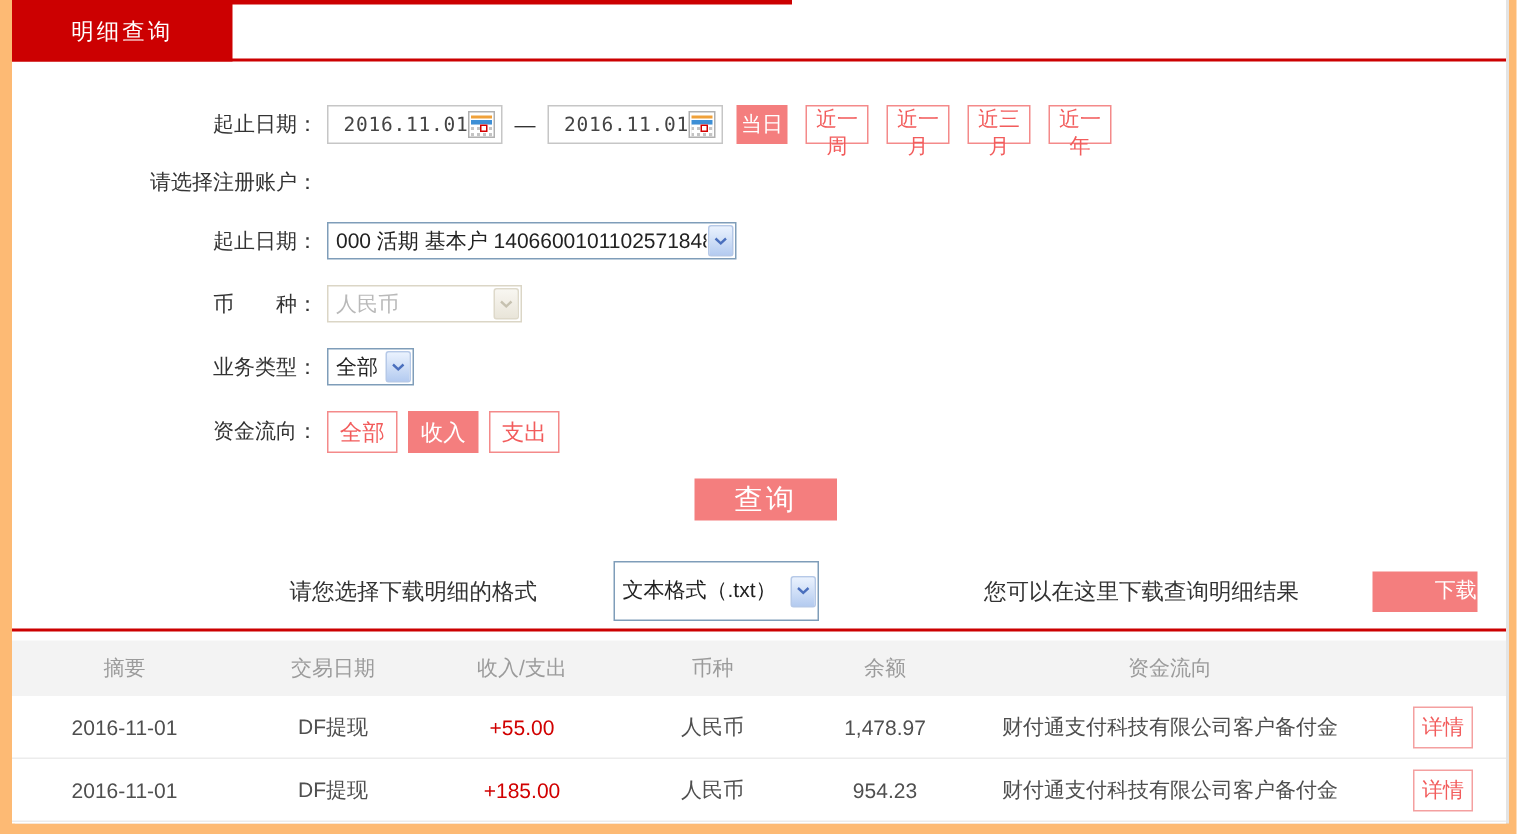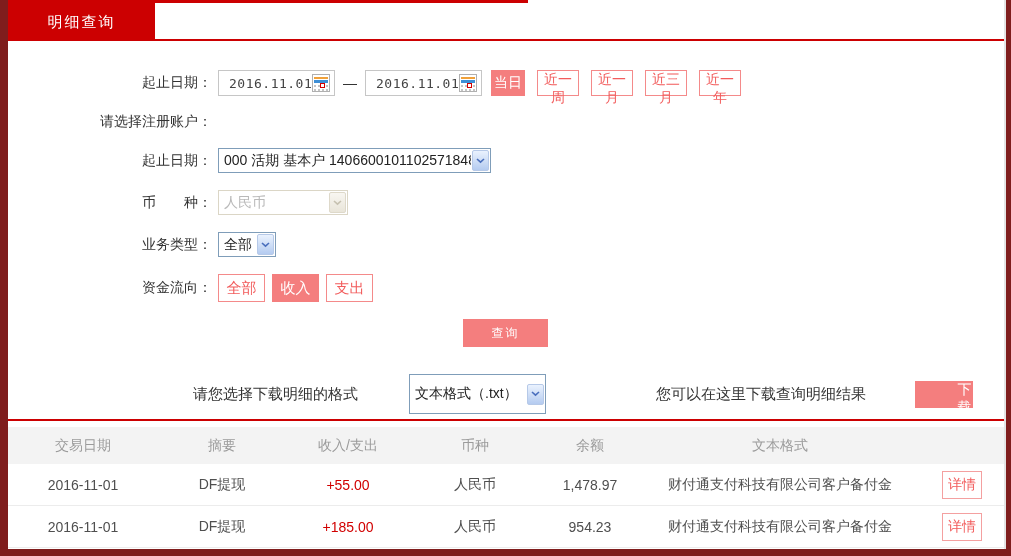--- a/index.html
+++ b/index.html
@@ -1,17 +1,17 @@
 <!DOCTYPE html>
 <html><head>
 <meta charset="utf-8">
 <style>
   * { margin:0; padding:0; box-sizing:border-box; }
   body { width:1011px; height:556px; font-family:"Liberation Sans","DejaVu Sans",sans-serif; }
-  .page { position:relative; width:1011px; height:556px; background:#7f1d1d; overflow:hidden; }
+  .page { position:relative; width:1011px; height:556px; background:#fdba74; overflow:hidden; }
   .panel { position:absolute; left:8px; top:0; width:996px; height:549px; background:#fff; box-shadow:2px 0 0 #e4e4e4; overflow:hidden; }
   .top-line { position:absolute; top:0; left:0; width:520px; height:3px; background:#cc0001; }
   .tab-bar { height:41px; border-bottom:2px solid #cc0001; }
   .tab { width:147px; height:41px; background:#cc0001; color:#fff; font-size:15px; text-align:center; line-height:44px; letter-spacing:2px; cursor:pointer; }
 
   .form { padding-top:29px; }
   .frow { display:flex; align-items:center; margin-bottom:17px; }
   .flabel { width:204px; flex:none; text-align:right; font-size:14px; color:#333;padding-left:26px; }
   .rcontent { display:flex; align-items:center; margin-left:6px; }
 
@@ -40,27 +40,27 @@
   .xp-select .arrow { flex:none; width:17px; height:21px; margin:1px; display:flex; align-items:center; justify-content:center;
     background:linear-gradient(#eaf2fe 0%,#cdddf6 55%,#b4cbf0 100%); border:1px solid #b6c9e8; border-radius:2px; }
   .xp-select.disabled { border-color:#dbd6c6; cursor:default; }
   .xp-select.disabled .val { color:#b9b9b9; }
   .xp-select.disabled .arrow { background:linear-gradient(#f8f6f1,#e9e5d9); border-color:#ded9ca; }
 
   .flow-btn { height:28px; width:47px; font-size:15px; }
   .flow-btn.outline { background:#fff; color:#f25c5c; border:1px solid #f48a8a; margin-right:7px; }
   .flow-btn.filled { background:#f47e7e; color:#fff; border:none; margin-right:7px; }
 
-  .query-btn { width:85px; height:28px; background:#f47e7e; color:#fff; border:none; font-size:12px; letter-spacing:2px;font-family:Liberation Mono, monospace; }
+  .query-btn { width:95px; height:28px; background:#f47e7e; color:#fff; border:none; font-size:19px; letter-spacing:2px;font-family:Liberation Mono, monospace; }
 
   .download-row { display:flex; align-items:center; margin:27px 0 0 185px;gap:47px; }
   .dl-label { font-size:15px; color:#333; }
   .dl-select { width:137px; margin-left:4px; height:40px;justify-content:space-between; }
   .dl-hint { font-size:15px; color:#333; margin-left:63px; }
-  .dl-btn { width:58px; height:27px; background:#f47e7e; color:#fff; border:none; font-size:14px; margin-left:2px;padding-left:41px; }
+  .dl-btn { width:70px; height:27px; background:#f47e7e; color:#fff; border:none; font-size:14px; margin-left:2px;padding-left:41px; }
 
   .red-divider { height:2px; background:#cc0001; margin-top:5px; }
 
   .grid { display:grid; grid-template-columns:150px 128px 124px 130px 100px 280px 1fr; align-items:center; }
   .grid > div { text-align:center; }
   .thead { height:37px; margin-top:6px; background:#f3f3f3; color:#9b9b9b; font-size:14px; }
   .trow { height:42px; background:#fff; border-bottom:1px solid #ececec; font-size:14px; color:#4f4f4f; }
   .amount { color:#d10000; }
   .detail-btn { width:40px; height:28px; background:#fff; border:1px solid #f4a0a0; color:#f25c5c; font-size:14px; justify-self:center; }
 </style>
@@ -165,26 +165,26 @@
             </svg>
         </span>
       </div>
       <span class="dl-hint">您可以在这里下载查询明细结果</span>
       <button class="dl-btn">下载</button>
     </div>
 
     <div class="red-divider"></div>
 
     <div class="grid thead">
+      <div>摘要</div>
       <div>交易日期</div>
-      <div>摘要</div>
       <div>收入/支出</div>
       <div>币种</div>
       <div>余额</div>
-      <div>文本格式</div>
+      <div>资金流向</div>
     </div>
 
     <div class="grid trow">
       <div>2016-11-01</div>
       <div>DF提现</div>
       <div class="amount">+55.00</div>
       <div>人民币</div>
       <div>1,478.97</div>
       <div>财付通支付科技有限公司客户备付金</div>
       <button class="detail-btn">详情</button>

